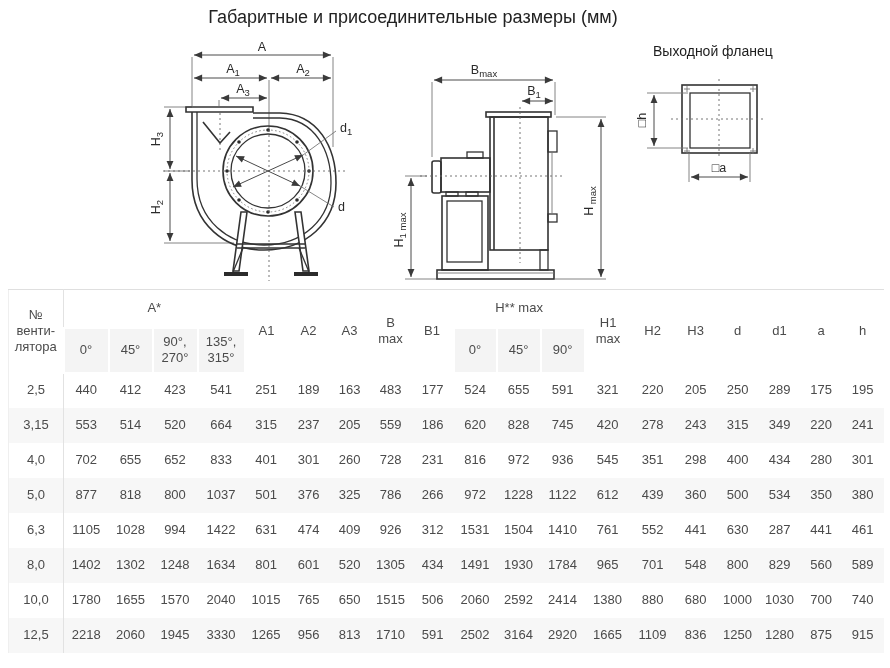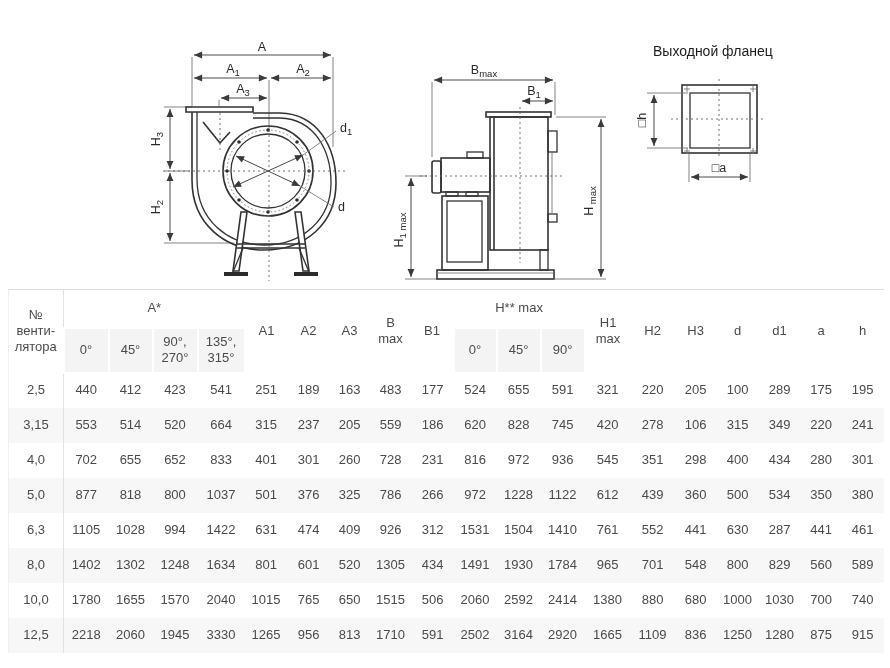--- a/index.html
+++ b/index.html
@@ -45,20 +45,21 @@
   .pre { white-space:pre-line; }
   .fanno { border-right:1px solid #e2e2e2; white-space:pre-line; }
   .rowlabel { border-right:1px solid #e2e2e2; }
   .sub-cell { background:#f4f4f4; border:2px solid #fff; white-space:pre-line; }
 </style>
 </head>
 <body>
 
 <div class="page">
 
+  <h1 class="title">Габаритные и присоединительные размеры (мм)</h1>
 
   <div class="drawings">
     <svg width="890" height="252" viewBox="0 0 890 252">
       <defs>
         <marker id="arw" viewBox="0 0 10 10" refX="9.5" refY="5" markerWidth="9" markerHeight="9" orient="auto-start-reverse">
           <path d="M0.5,1.2 L9.5,5 L0.5,8.8 Z" fill="#3a3a3a"></path>
         </marker>
       </defs>
 
       <g>
@@ -261,42 +262,42 @@
           <td>189</td>
           <td>163</td>
           <td>483</td>
           <td>177</td>
           <td>524</td>
           <td>655</td>
           <td>591</td>
           <td>321</td>
           <td>220</td>
           <td>205</td>
-          <td>100</td>
+          <td>250</td>
           <td>289</td>
           <td>175</td>
           <td>195</td>
         </tr>
         <tr>
           <td class="rowlabel">3,15</td>
           <td>553</td>
           <td>514</td>
           <td>520</td>
           <td>664</td>
           <td>315</td>
           <td>237</td>
           <td>205</td>
           <td>559</td>
           <td>186</td>
           <td>620</td>
           <td>828</td>
           <td>745</td>
           <td>420</td>
           <td>278</td>
-          <td>106</td>
+          <td>243</td>
           <td>315</td>
           <td>349</td>
           <td>220</td>
           <td>241</td>
         </tr>
         <tr>
           <td class="rowlabel">4,0</td>
           <td>702</td>
           <td>655</td>
           <td>652</td>

